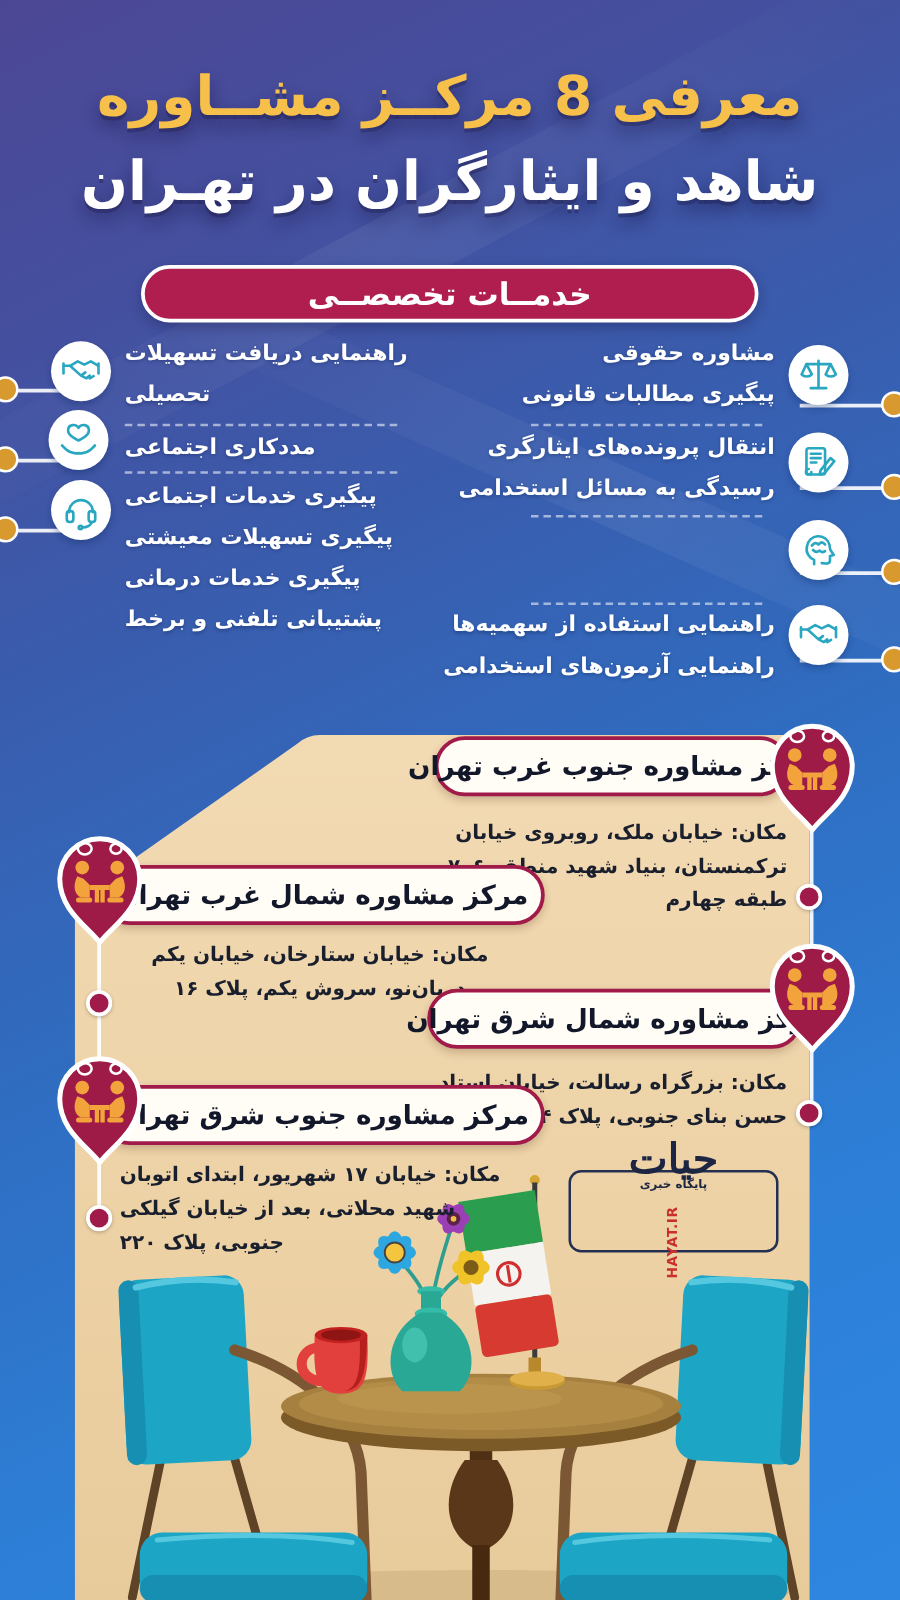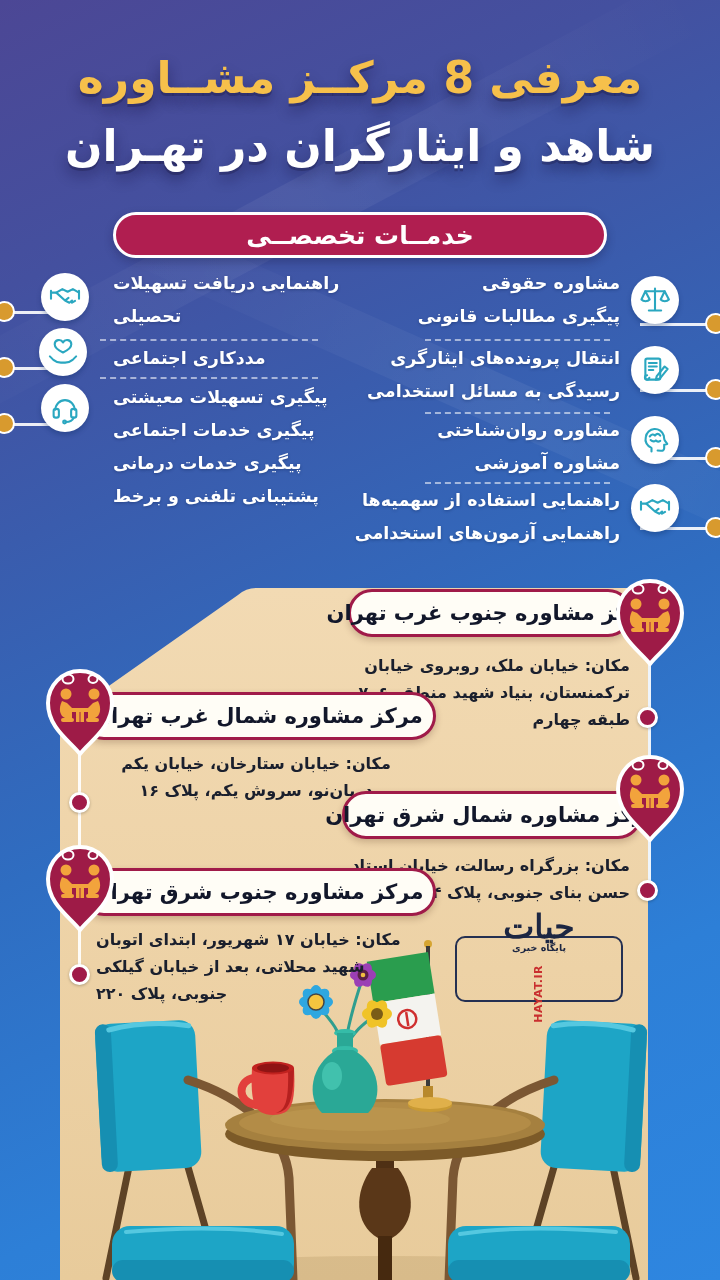--- a/index.html
+++ b/index.html
@@ -11,21 +11,21 @@
 
   
   .hl{left:0;right:0;text-align:center;font-weight:700;letter-spacing:0;}
   .hl1{top:52px;font-size:44px;color:#f6c04b;text-shadow:0 3px 0 rgba(30,25,70,.35),0 7px 14px rgba(15,12,55,.45);}
   .hl2{top:120px;font-size:44px;color:#ffffff;text-shadow:0 3px 0 rgba(30,25,70,.35),0 7px 14px rgba(15,12,55,.45);}
   .badge{top:212px;left:113px;width:494px;height:46px;background:#b01e50;border:3px solid #fff;border-radius:28px;
     box-sizing:border-box;display:flex;align-items:center;justify-content:center;color:#fff;font-size:25px;font-weight:700;
     box-shadow:0 4px 10px rgba(20,15,60,.3);}
 
   
-  .svc{color:#fff;font-weight:700;font-size:17.5px;line-height:33px;text-shadow:0 1px 3px rgba(5,25,70,.35);white-space:nowrap;margin-left:13px;}
+  .svc{color:#fff;font-weight:700;font-size:17.5px;line-height:33px;text-shadow:0 1px 3px rgba(5,25,70,.35);white-space:nowrap;}
   .svc-r{right:100px;text-align:right;}
   .svc-l{left:100px;text-align:left;}
   .sep{height:0;border-top:2px dashed rgba(255,255,255,.55);}
   .icon-badge{width:48px;height:48px;background:#fff;border-radius:50%;display:flex;align-items:center;justify-content:center;
     box-shadow:0 3px 5px rgba(8,35,90,.3);}
   .conn{height:3px;background:rgba(255,255,255,.9);}
   .edge-dot{width:21px;height:21px;border-radius:50%;background:#d89a2e;border:2px solid #fff;box-sizing:border-box;}
 
   
   .rail{width:3px;background:rgba(255,255,255,.92);}
@@ -127,42 +127,38 @@
   <div class="abs svc svc-r" style="top:267px;">
     <div>مشاوره حقوقی</div>
     <div>پیگیری مطالبات قانونی</div>
   </div>
   <div class="abs sep" style="right:110px;top:339px;width:185px;"></div>
   <div class="abs svc svc-r" style="top:342px;">
     <div>انتقال پرونده‌های ایثارگری</div>
     <div>رسیدگی به مسائل استخدامی</div>
   </div>
   <div class="abs sep" style="right:110px;top:412px;width:185px;"></div>
-  <div class="abs svc svc-r" style="top:414px;">
-    <div>مشاوره روان‌شناختی</div>
-    <div>مشاوره آموزشی</div>
-  </div>
   <div class="abs sep" style="right:110px;top:482px;width:185px;"></div>
   <div class="abs svc svc-r" style="top:484px;">
     <div>راهنمایی استفاده از سهمیه‌ها</div>
     <div>راهنمایی آزمون‌های استخدامی</div>
   </div>
 
   <div class="abs svc svc-l" style="top:267px;">
     <div>راهنمایی دریافت تسهیلات</div>
     <div>تحصیلی</div>
   </div>
   <div class="abs sep" style="left:100px;top:339px;width:218px;"></div>
   <div class="abs svc svc-l" style="top:342px;">
     <div>مددکاری اجتماعی</div>
   </div>
   <div class="abs sep" style="left:100px;top:377px;width:218px;"></div>
   <div class="abs svc svc-l" style="top:381px;">
+    <div>پیگیری خدمات اجتماعی</div>
     <div>پیگیری تسهیلات معیشتی</div>
-    <div>پیگیری خدمات اجتماعی</div>
     <div>پیگیری خدمات درمانی</div>
     <div>پشتیبانی تلفنی و برخط</div>
   </div>
 
   <svg class="abs" style="left:60px;top:588px;" width="588" height="692" viewBox="0 0 588 692">
     <defs>
       <linearGradient id="panelG" x1="0" y1="0" x2="0" y2="1">
         <stop offset="0" stop-color="#f2dab3"></stop>
           <stop offset="0.55" stop-color="#edd2a6"></stop>
           <stop offset="1" stop-color="#e8cb9b"></stop>

